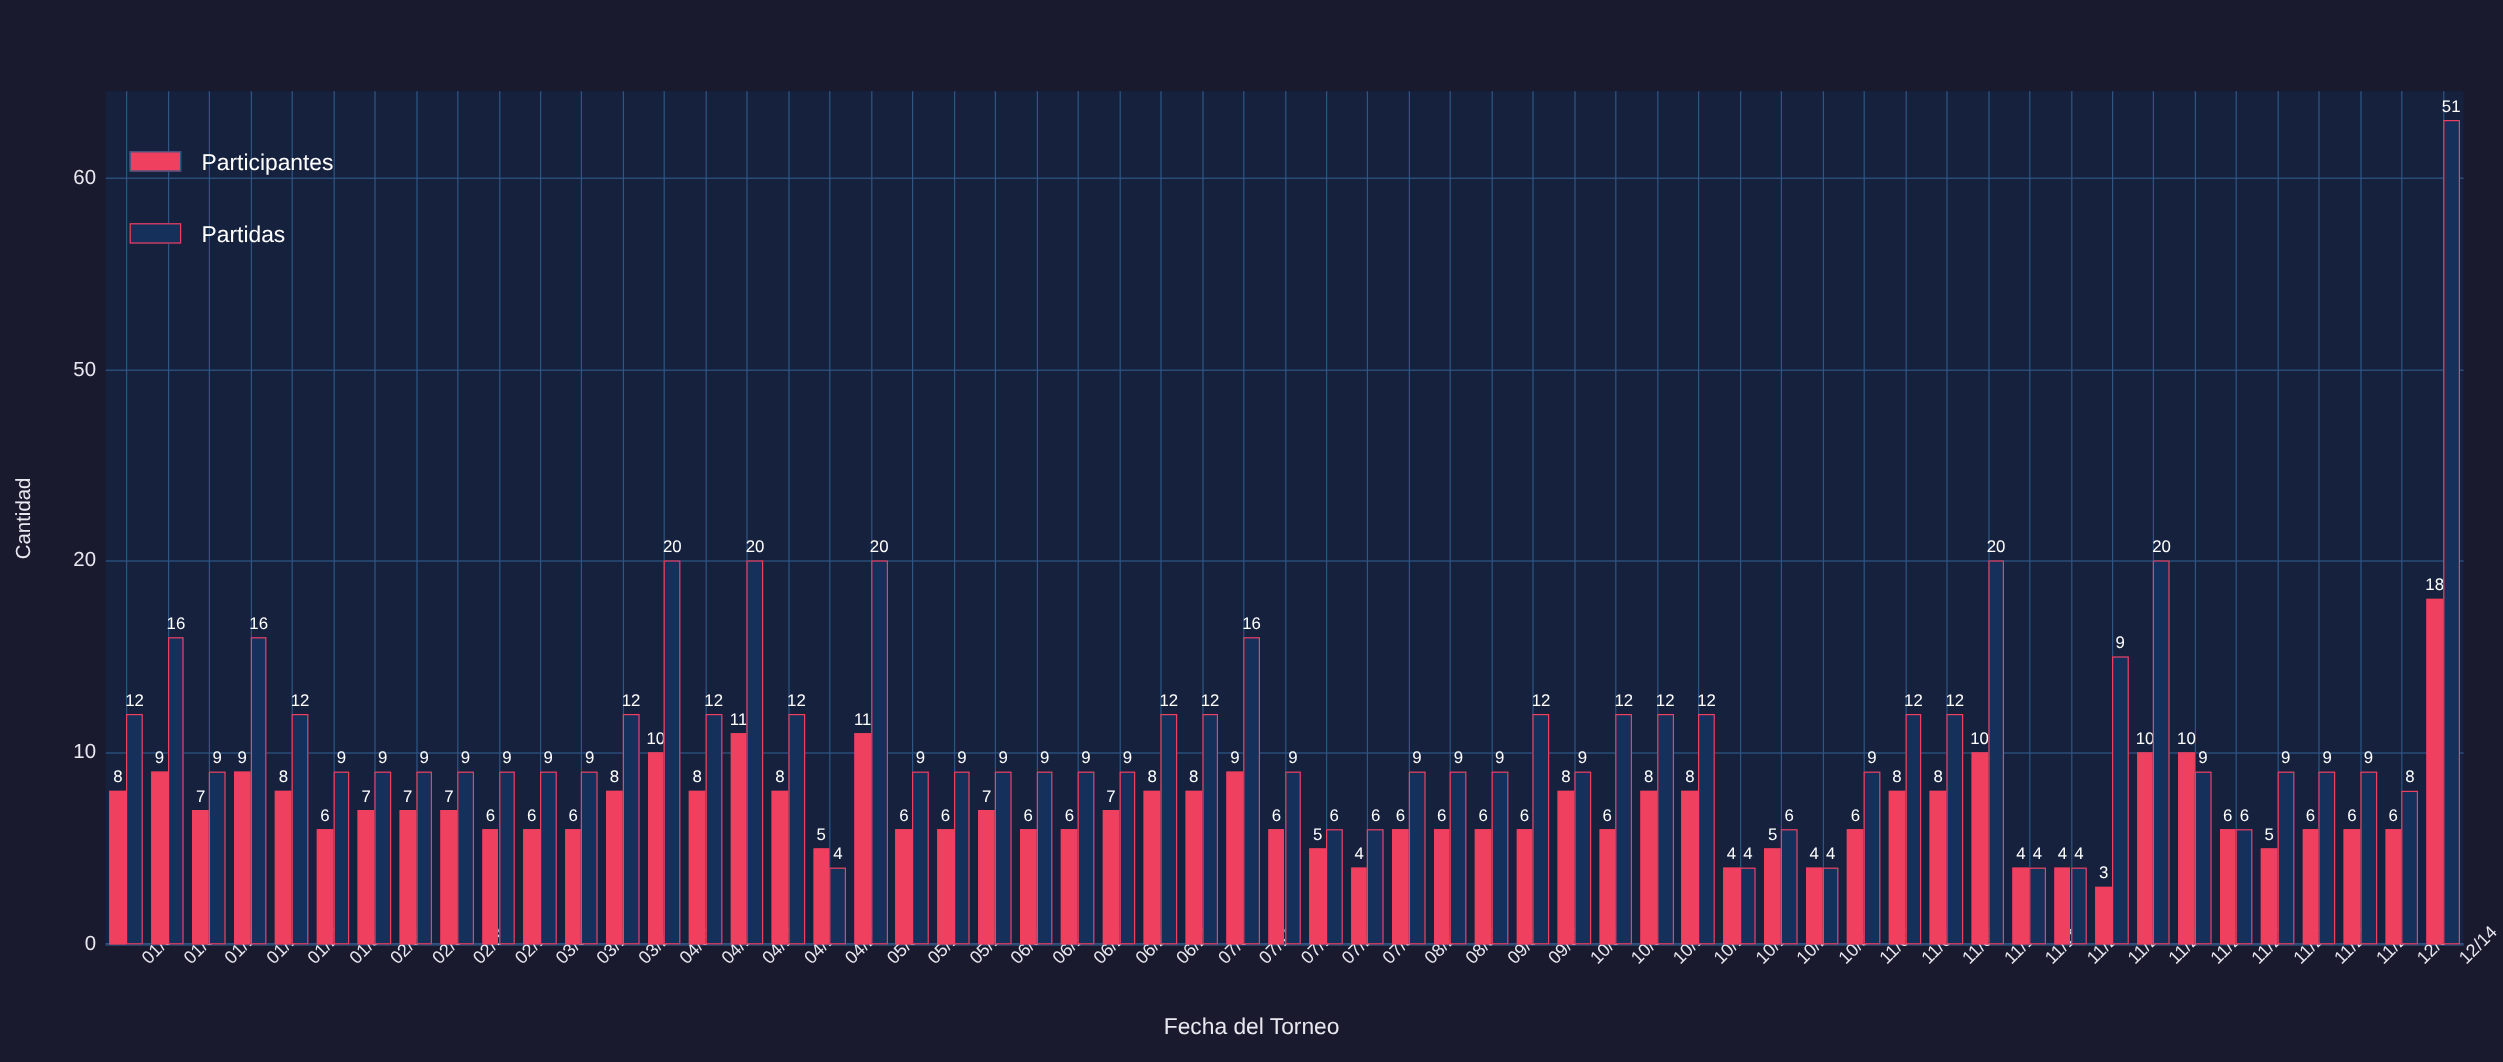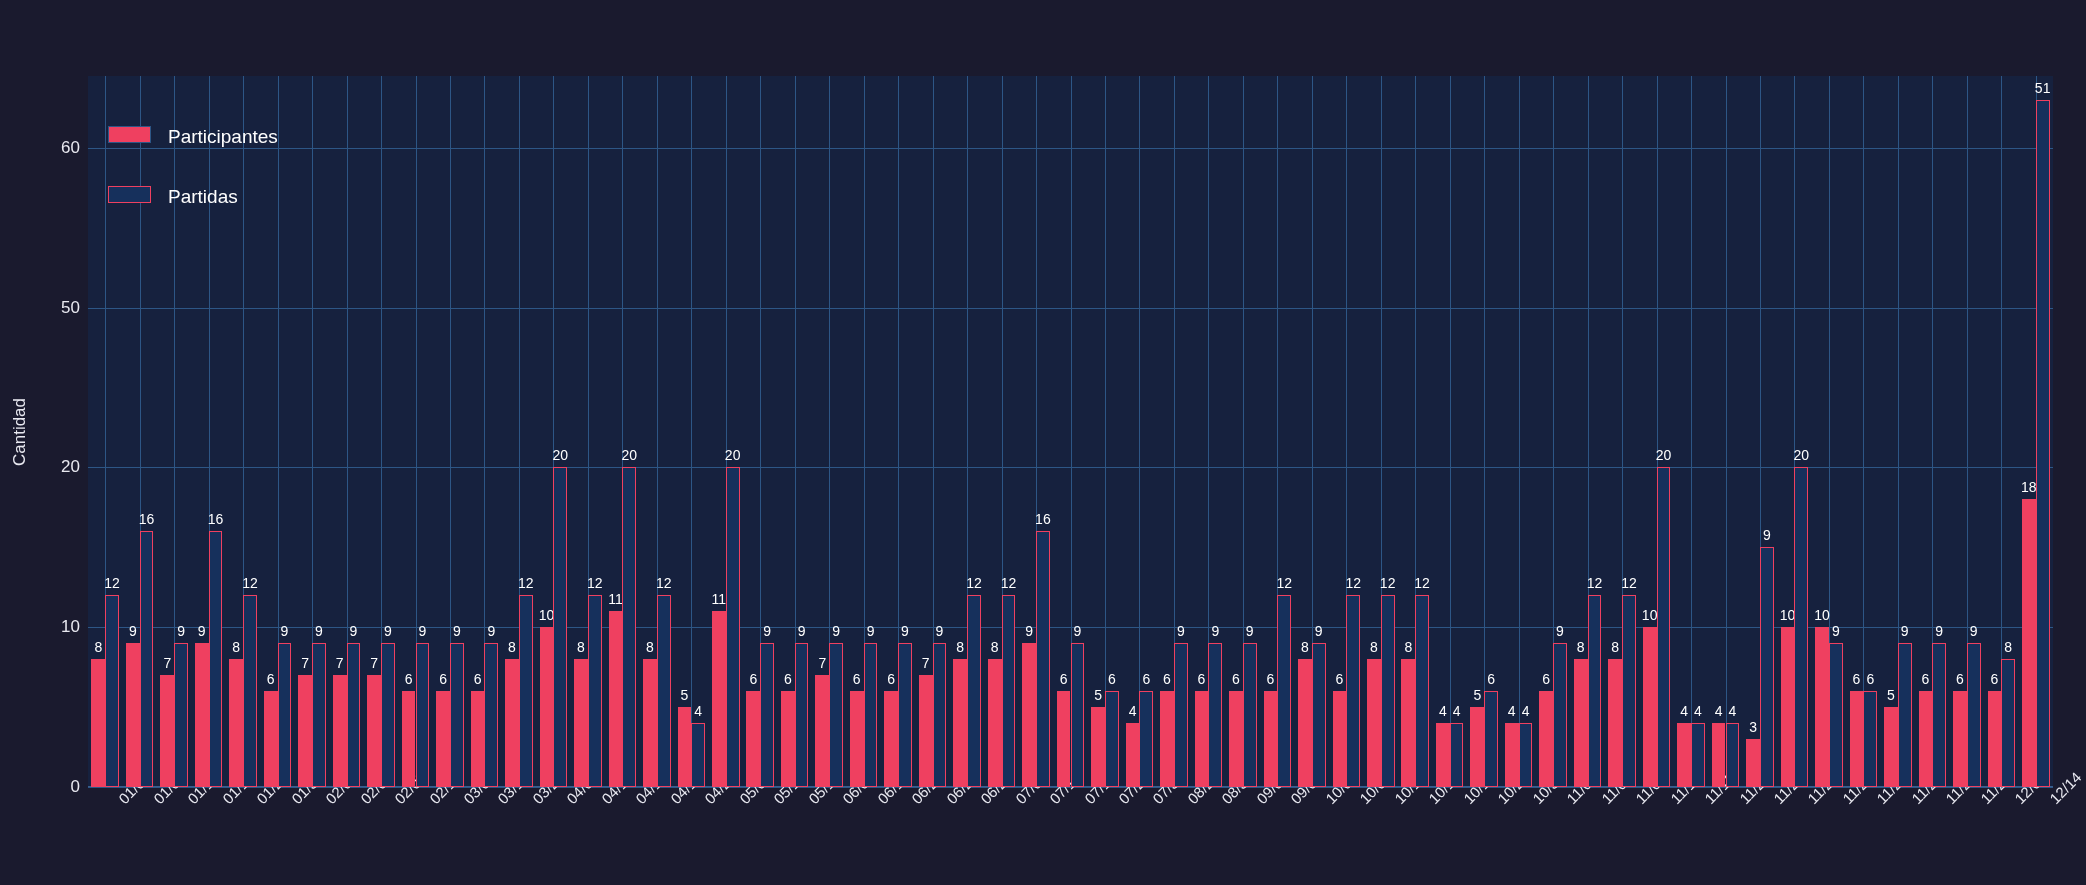--- a/index.html
+++ b/index.html
@@ -247,20 +247,21 @@
       <div class="xtick-label" style="left: 1769.97px; width: 0px;">11/27</div>
       <div class="xtick-label" style="left: 1804.45px; width: 0px;">11/27</div>
       <div class="xtick-label" style="left: 1838.92px; width: 0px;">11/27</div>
       <div class="xtick-label" style="left: 1873.39px; width: 0px;">11/27</div>
       <div class="xtick-label" style="left: 1907.87px; width: 0px;">11/27</div>
       <div class="xtick-label" style="left: 1942.34px; width: 0px;">11/27</div>
       <div class="xtick-label" style="left: 1976.82px; width: 0px;">11/27</div>
       <div class="xtick-label" style="left: 2011.29px; width: 0px;">12/05</div>
       <div class="xtick-label" style="left: 2045.76px; width: 0px;">12/14</div>
     </div>
+  <div class="x-axis-title">Fecha del Torneo</div>
 
   <div id="bars-layer">
       <div class="bar participantes" title="01/02 — 8" style="left: 91.4474px; width: 13.7895px; height: 127.82px; bottom: 98px;"></div>
       <div class="bar-value" style="left: 98.3421px; top: 639.18px;">8</div>
       <div class="bar partidas" title="01/02 — 12" style="left: 105.237px; width: 13.7895px; height: 191.73px; bottom: 98px;"></div>
       <div class="bar-value" style="left: 112.132px; top: 575.27px;">12</div>
       <div class="bar participantes" title="01/09 — 9" style="left: 125.921px; width: 13.7895px; height: 143.798px; bottom: 98px;"></div>
       <div class="bar-value" style="left: 132.816px; top: 623.202px;">9</div>
       <div class="bar partidas" title="01/09 — 16" style="left: 139.711px; width: 13.7895px; height: 255.64px; bottom: 98px;"></div>
       <div class="bar-value" style="left: 146.605px; top: 511.36px;">16</div>

